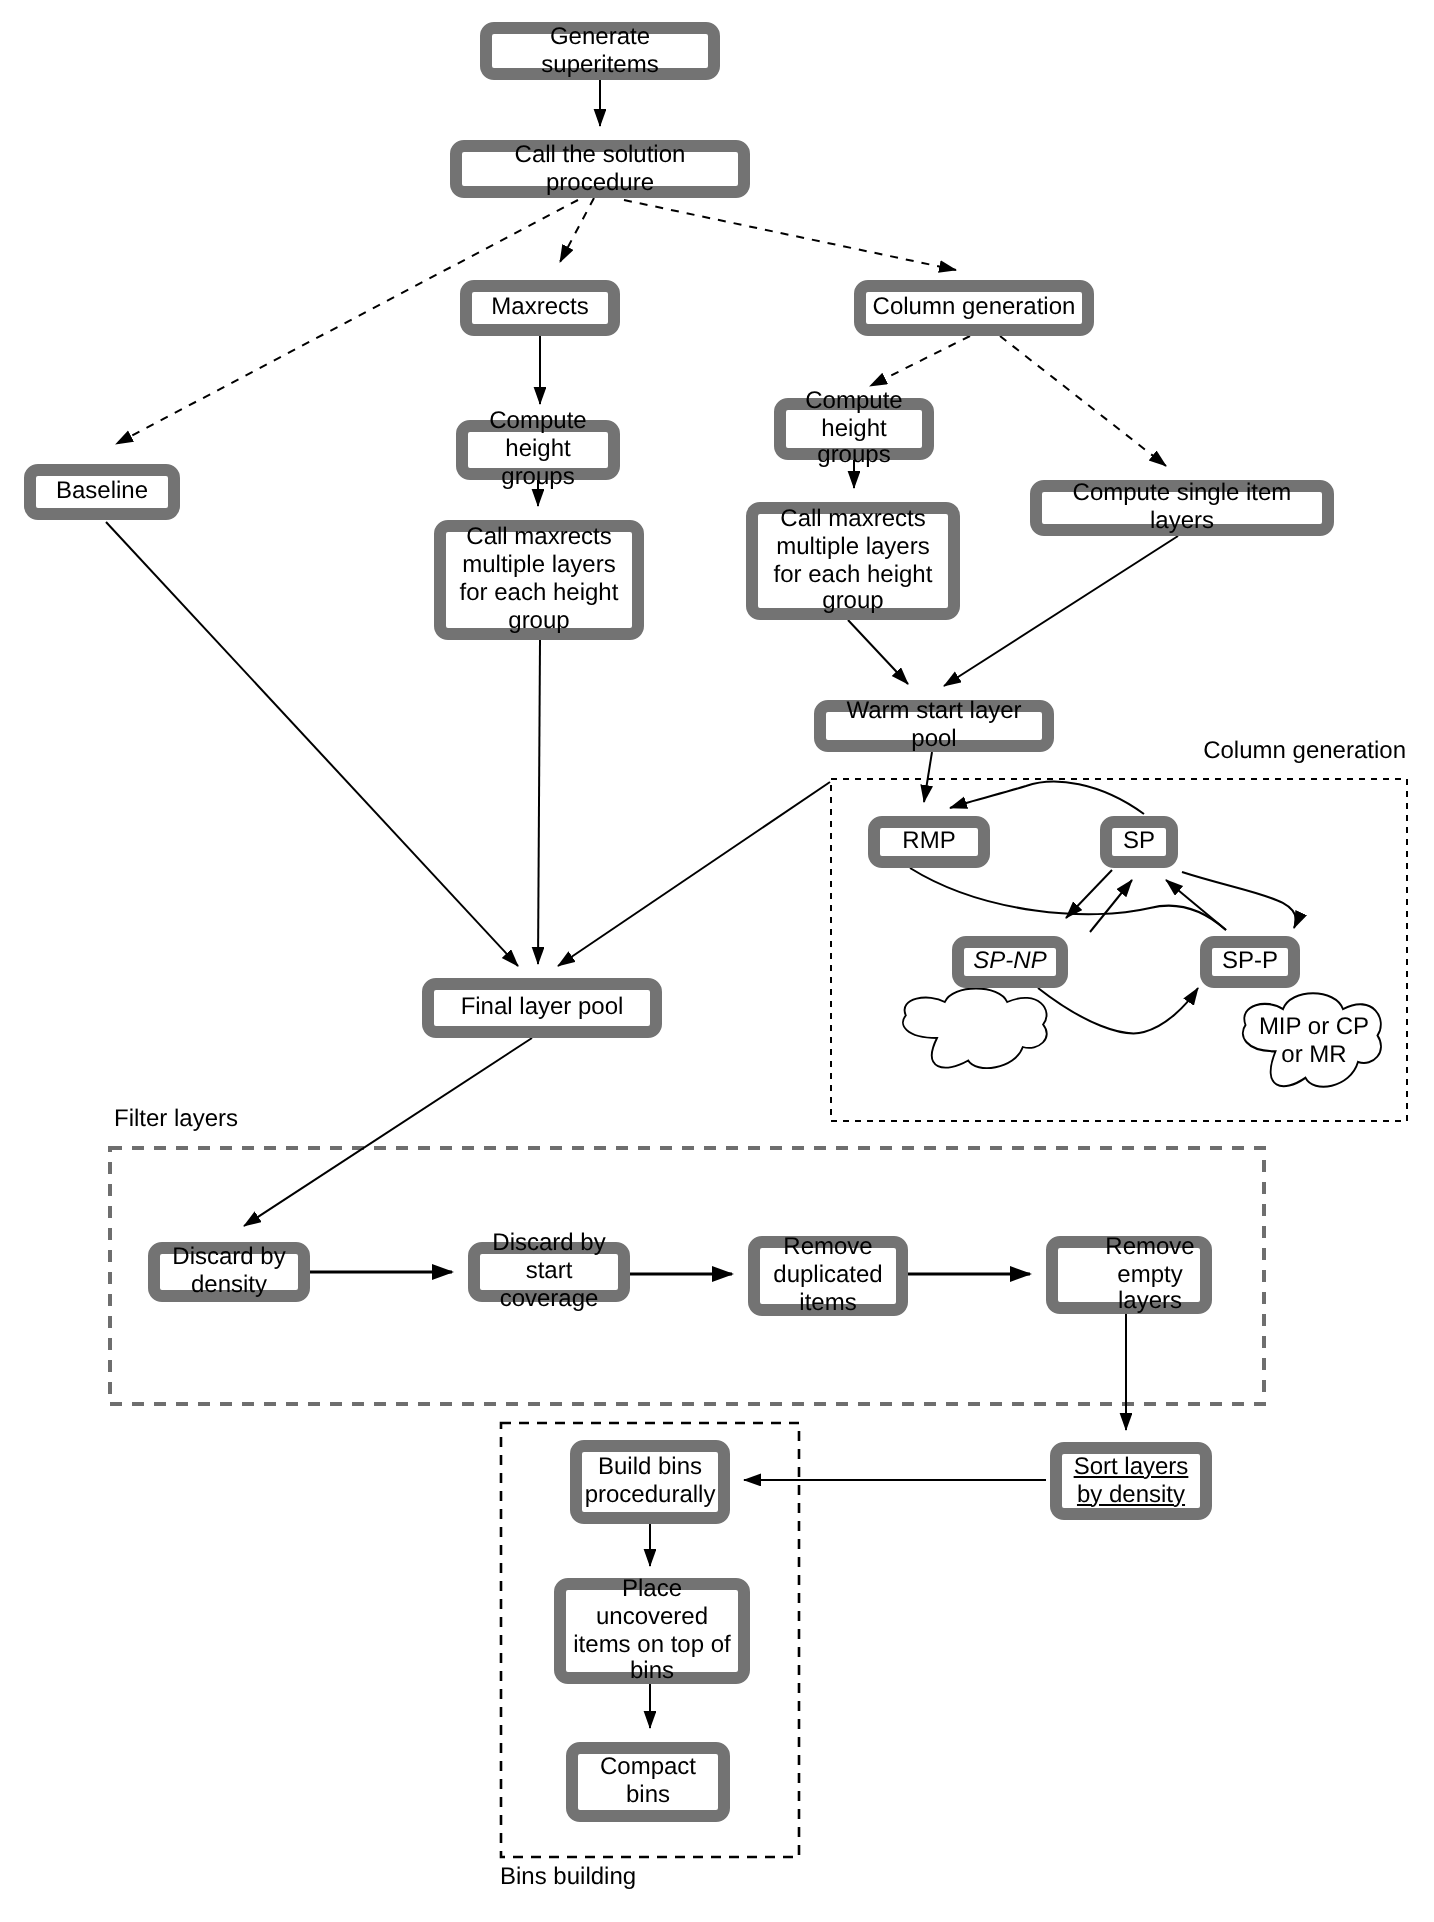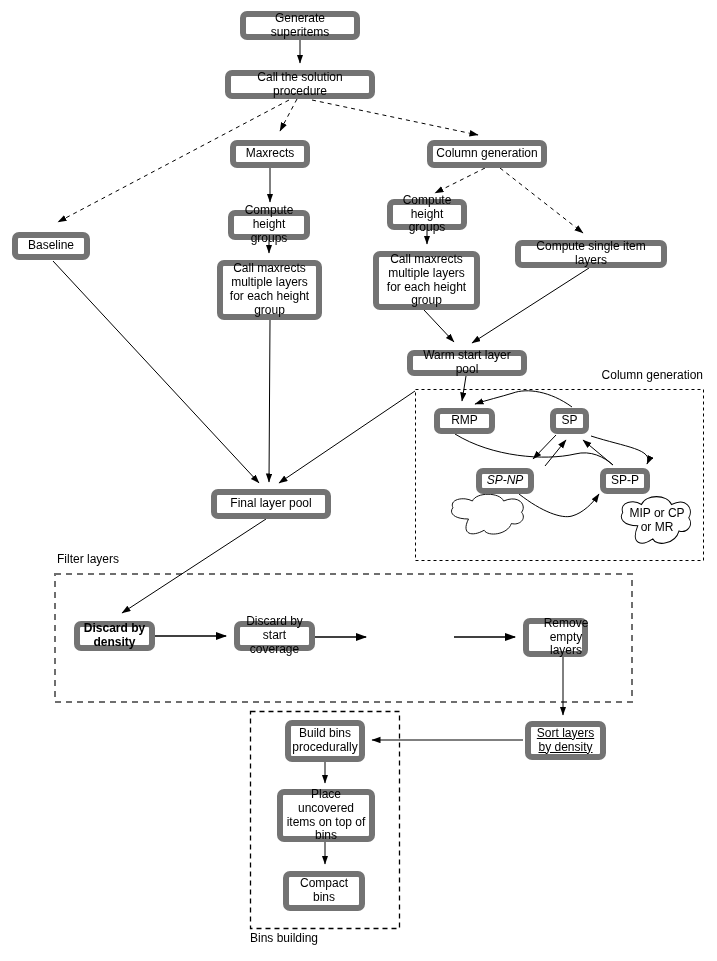--- a/index.html
+++ b/index.html
@@ -116,26 +116,27 @@
 
   <div class="node" style="left:476px; top:468px; width:58px; height:26px;font-style:italic;">SP-NP</div>
 
   <div class="node" style="left:600px; top:468px; width:50px; height:26px;">SP-P</div>
 
 
   <div class="cloud-label" style="left:625px; top:494px; width:64px; height:53px;">MIP or CP or MR</div>
 
   <div class="node" style="left:211px; top:489px; width:120px; height:30px;">Final layer pool</div>
 
-  <div class="node" style="left:74px; top:621px; width:81px; height:30px;font-weight:bold;">Discard by density</div>
+  <div class="node" style="left:74px; top:621px; width:81px; height:30px;">Discard by density</div>
 
   <div class="node" style="left:234px; top:621px; width:81px; height:30px;">Discard by start coverage</div>
 
+  <div class="node" style="left:374px; top:618px; width:80px; height:40px;">Remove duplicated items</div>
 
-  <div class="node" style="left:523px; top:618px; width:65px; height:39px;padding-left:23px;">Remove empty layers</div>
+  <div class="node" style="left:523px; top:618px; width:83px; height:39px;padding-left:23px;">Remove empty layers</div>
 
   <div class="node" style="left:525px; top:721px; width:81px; height:39px;text-decoration:underline;">Sort layers by density</div>
 
   <div class="node" style="left:285px; top:720px; width:80px; height:42px;">Build bins procedurally</div>
 
   <div class="node" style="left:277px; top:789px; width:98px; height:53px;">Place uncovered items on top of bins</div>
 
   <div class="node" style="left:283px; top:871px; width:82px; height:40px;">Compact bins</div>
 
 </div>

